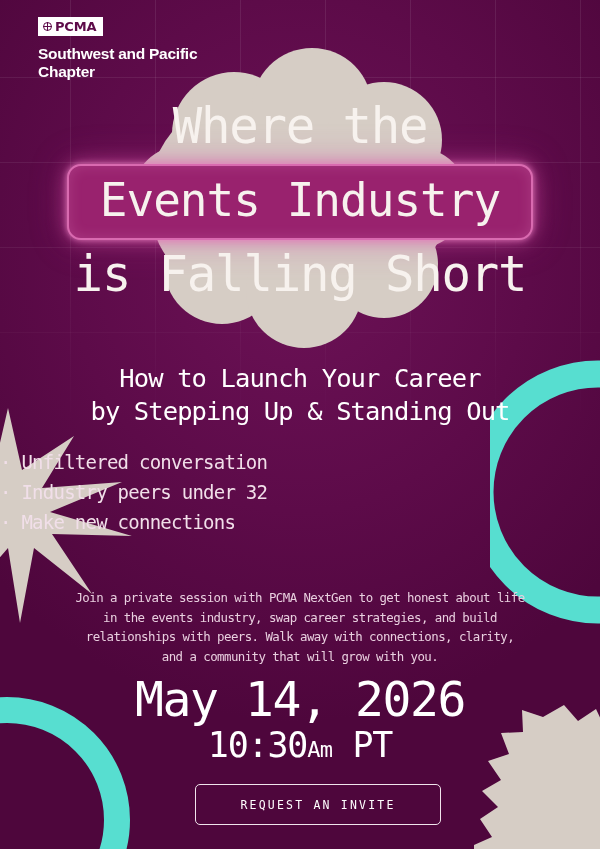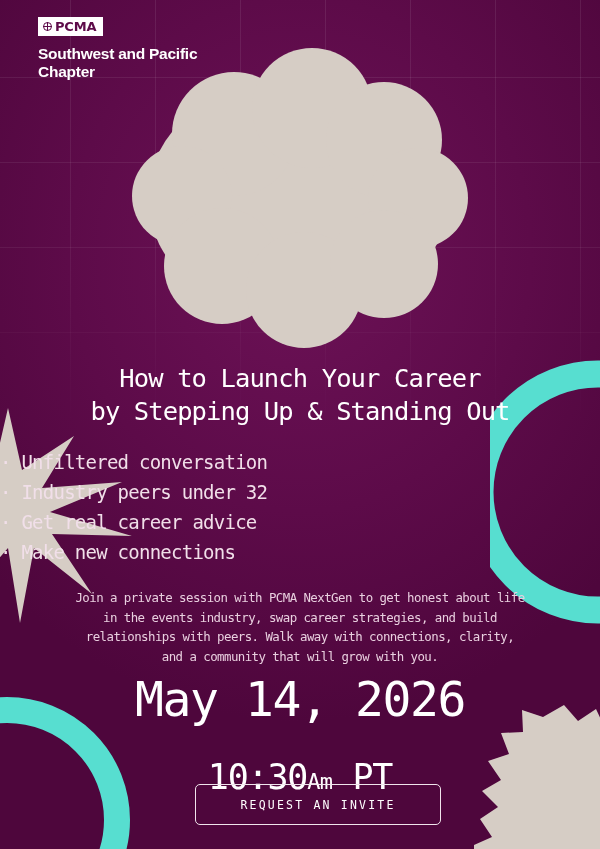--- a/index.html
+++ b/index.html
@@ -138,21 +138,21 @@
   }
 
   
   .datetime{
     position:absolute; left:0; right:0; top:675px;
     text-align:center;
     font-family:"DejaVu Sans Mono", monospace;
     color:#ffffff;
   }
   .date-line{ font-size:48px; line-height:48px; letter-spacing:-1.4px; }
-  .time-line{ font-size:35px; line-height:45px; letter-spacing:-1.2px;margin-top:32px; }
+  .time-line{ font-size:35px; line-height:45px; letter-spacing:-1.2px; }
   .time-line .ampm{ font-size:22px; letter-spacing:-.6px; }
 
   
   .cta-wrap{ position:absolute; left:0; right:0; top:784px; display:flex; justify-content:center;margin-left:36px; }
   .cta{
     display:inline-block;
     border:1.6px solid #f0e4ec;
     border-radius:5px;
     background:transparent;
     color:#ffffff;
@@ -204,31 +204,37 @@
   <div class="content">
 
     <div class="brand">
       <div class="logo-chip">
         <span class="logo-globe"></span>
         <span class="logo-word">PCMA</span>
       </div>
       <div class="brand-name">Southwest and Pacific Chapter</div>
     </div>
 
+    <div class="headline">
+      <div class="hl-line l1">Where the</div>
+      <div class="hl-highlight-wrap">
+        <div class="hl-highlight">Events Industry</div>
+      </div>
+      <div class="hl-line l3">is Falling Short</div>
+    </div>
 
     <div class="subhead">
       <div>How to Launch Your Career</div>
       <div>by Stepping Up &amp; Standing Out</div>
     </div>
 
     <div class="bullets">
       <ul>
         <li>Unfiltered conversation</li>
         <li>Industry peers under 32</li>
-        <li>Get real career advice</li>
         <li>Make new connections</li>
       </ul>
     </div>
 
     <div class="blurb">
       <div>Join a private session with PCMA NextGen to get honest about life</div>
       <div>in the events industry, swap career strategies, and build</div>
       <div>relationships with peers. Walk away with connections, clarity,</div>
       <div>and a community that will grow with you.</div>
     </div>

